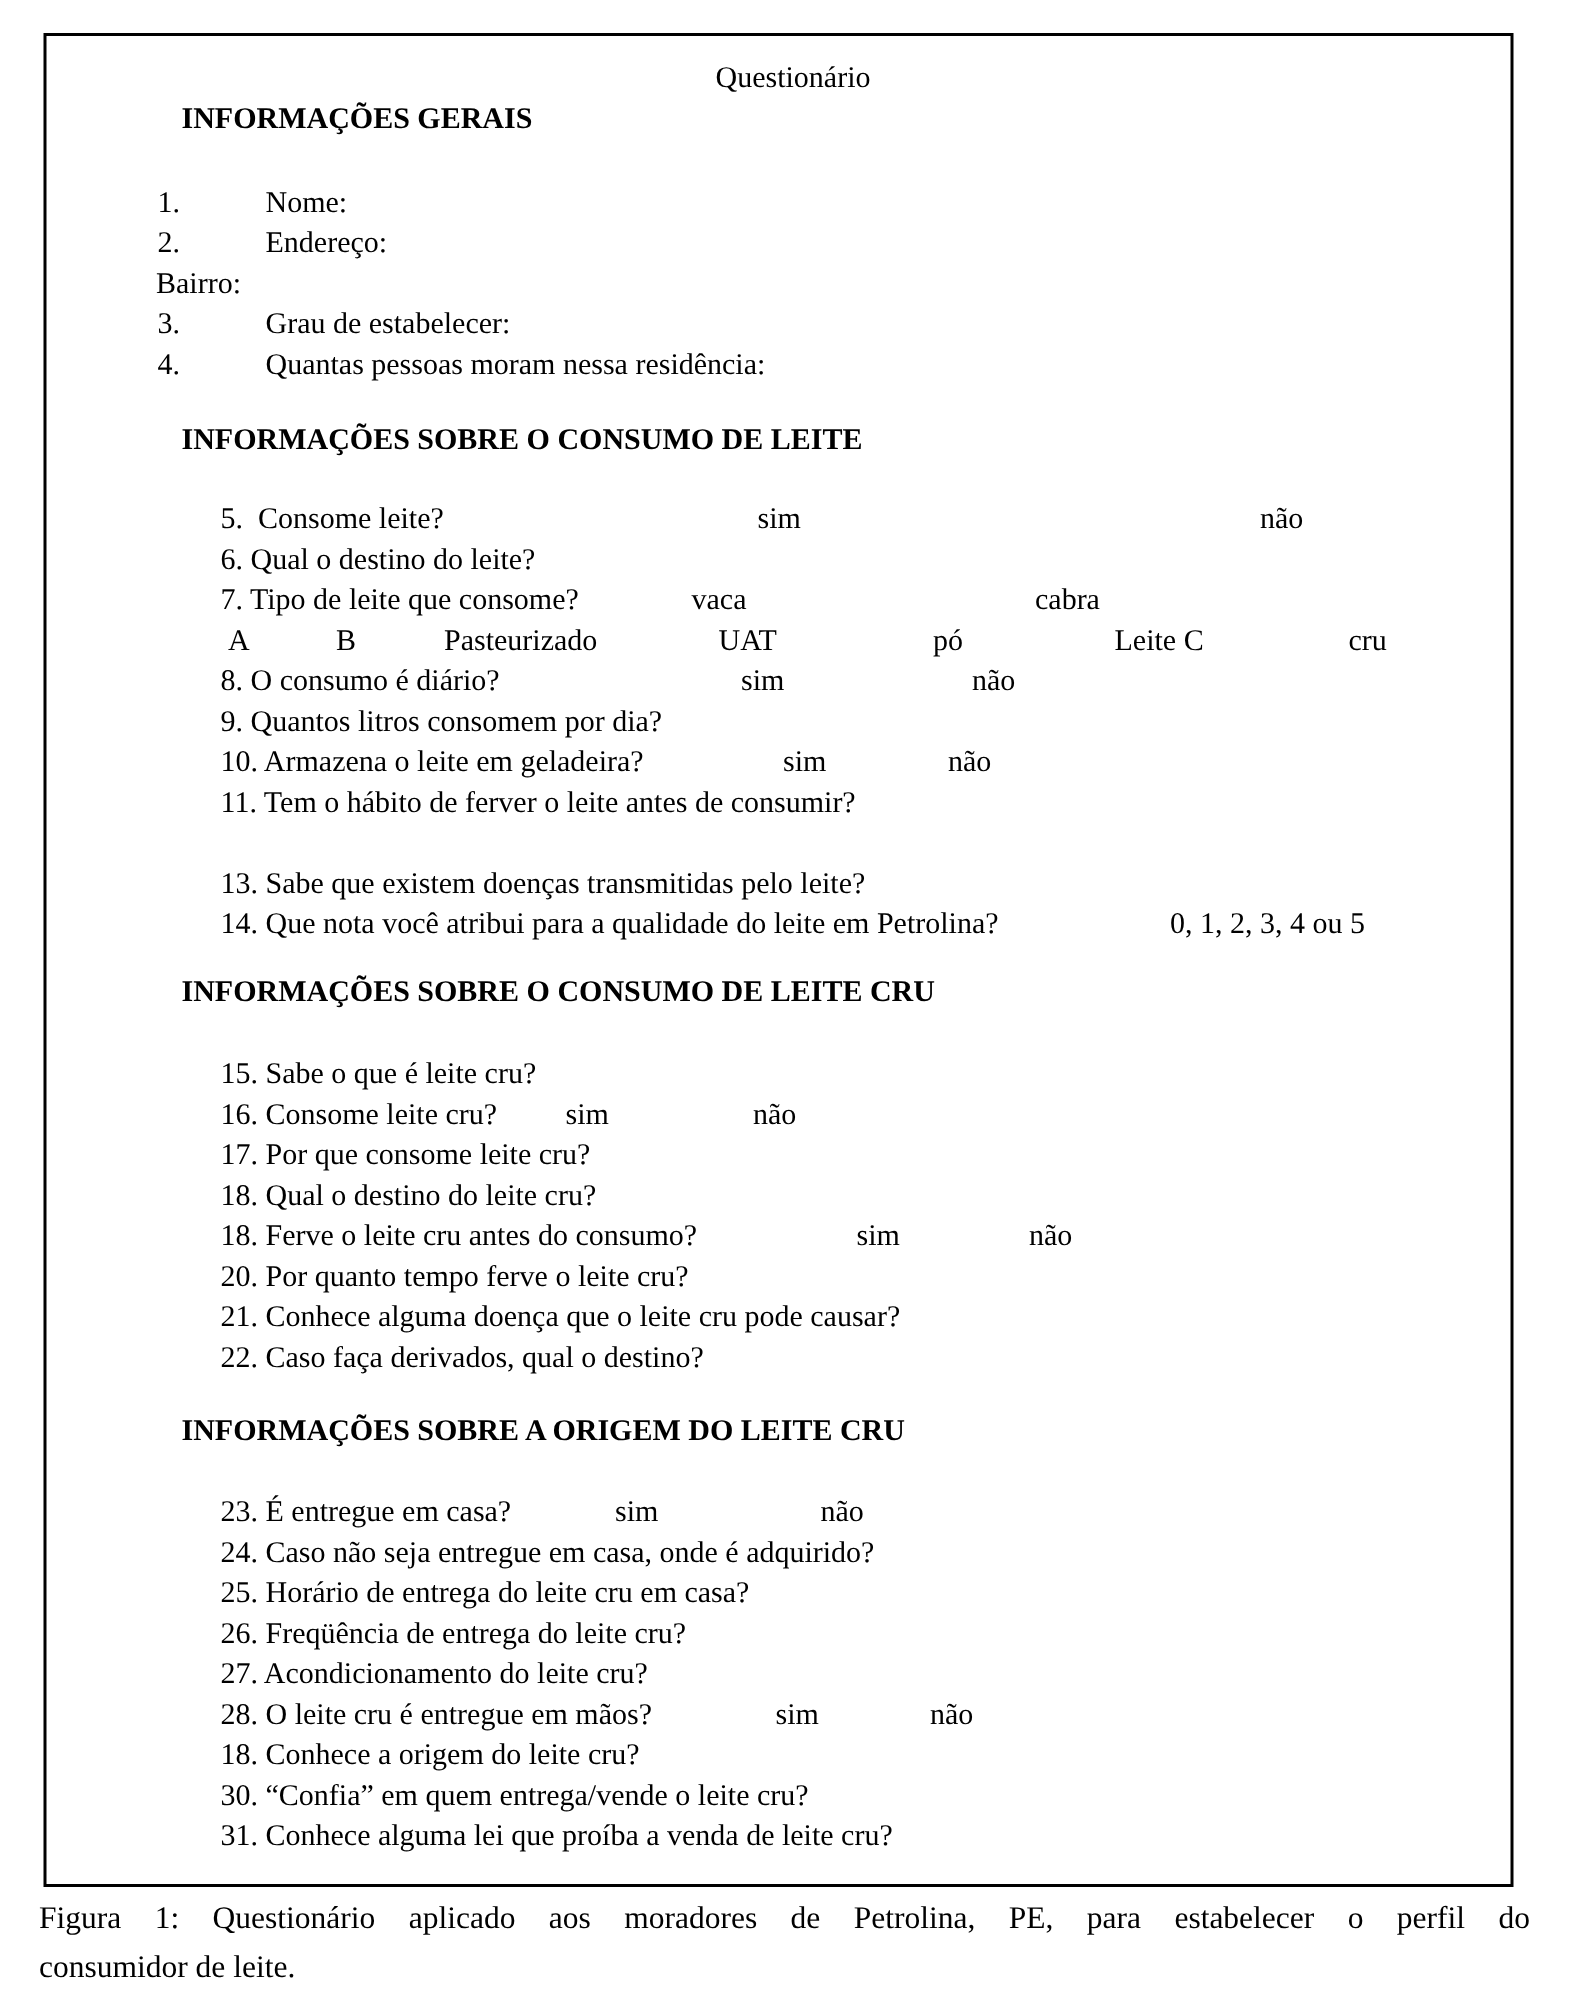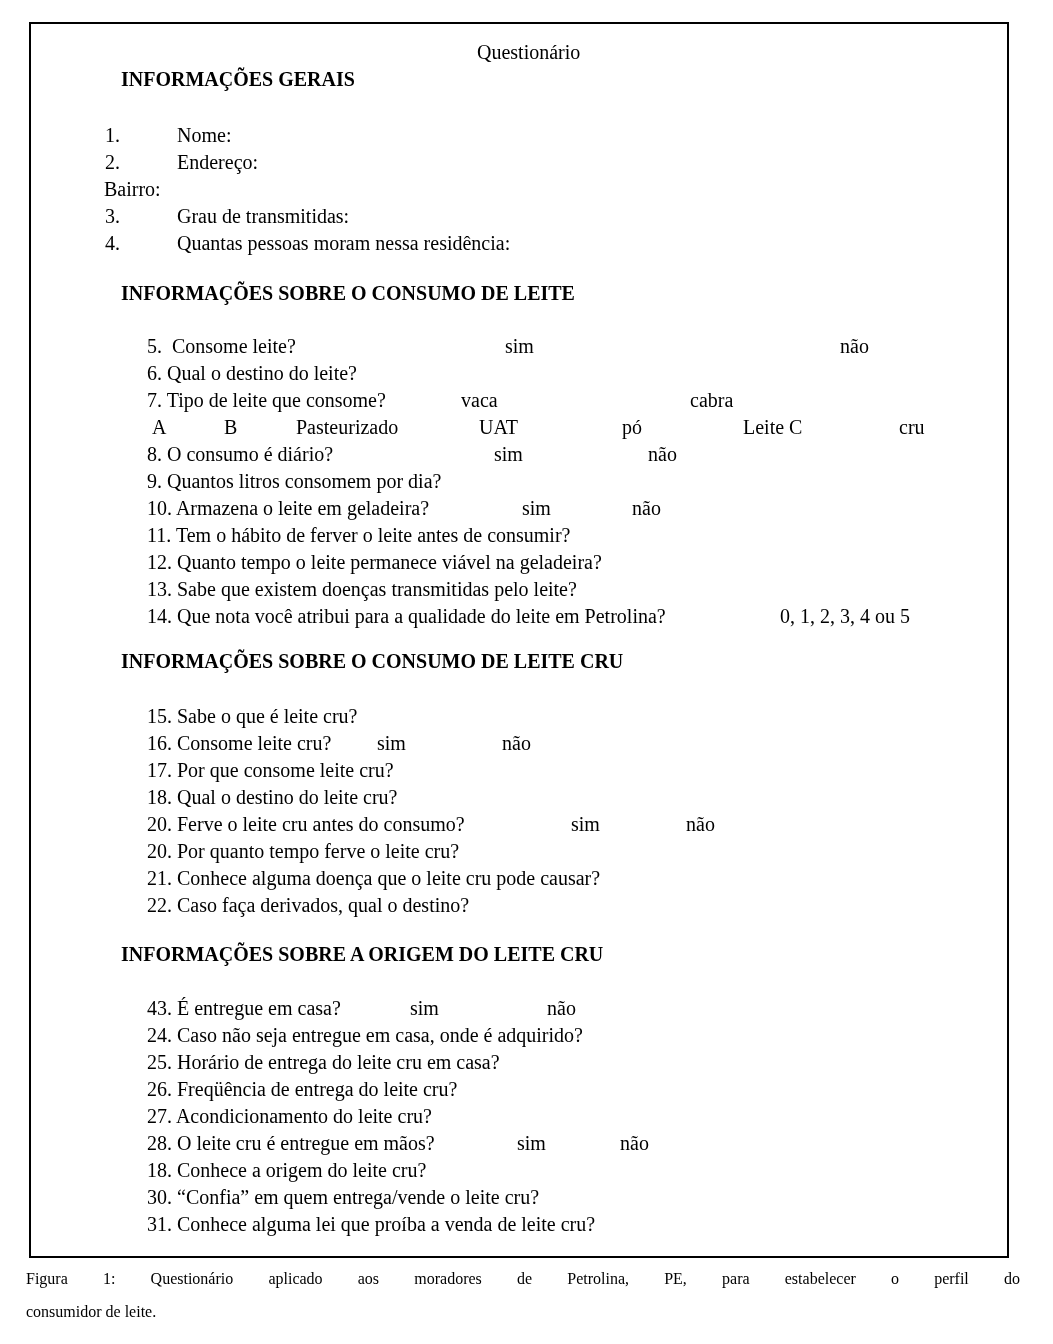--- a/index.html
+++ b/index.html
@@ -17,59 +17,58 @@
     background:#ffffff;
   }
   .line{
     position:absolute;left:0;width:100%;height:27px;
     font-size:20px;line-height:27px;white-space:pre;
   }
   .line.bold{font-weight:bold;}
   .seg{position:absolute;top:0;white-space:pre;}
   .caption{
     position:absolute;left:26px;top:1262px;width:994px;
-    font-size:16px;line-height:33px;
+    font-size:21px;line-height:33px;
   }
   .caption-line1{text-align:justify;text-align-last:justify;}
   .caption-line2{text-align:left;}
 </style>
 </head>
 <body>
 
 <div class="frame" id="frame">
     <div class="line" style="top: 15px;"><span class="seg" style="left: 446px;">Questionário</span></div>
     <div class="line bold" style="top: 42px;"><span class="seg" style="left: 90px;">INFORMAÇÕES GERAIS</span></div>
     <div class="line" style="top: 98px;"><span class="seg" style="left: 74px;">1.</span><span class="seg" style="left: 146px;">Nome:</span></div>
     <div class="line" style="top: 125px;"><span class="seg" style="left: 74px;">2.</span><span class="seg" style="left: 146px;">Endereço:</span></div>
     <div class="line" style="top: 152px;"><span class="seg" style="left: 73px;">Bairro:</span></div>
-    <div class="line" style="top: 179px;"><span class="seg" style="left: 74px;">3.</span><span class="seg" style="left: 146px;">Grau de transmitidas:</span></div>
+    <div class="line" style="top: 179px;"><span class="seg" style="left: 74px;">3.</span><span class="seg" style="left: 146px;">Grau de estabelecer:</span></div>
     <div class="line" style="top: 206px;"><span class="seg" style="left: 74px;">4.</span><span class="seg" style="left: 146px;">Quantas pessoas moram nessa residência:</span></div>
     <div class="line bold" style="top: 256px;"><span class="seg" style="left: 90px;">INFORMAÇÕES SOBRE O CONSUMO DE LEITE</span></div>
     <div class="line" style="top: 309px;"><span class="seg" style="left: 116px;">5.  Consome leite?</span><span class="seg" style="left: 474px;">sim</span><span class="seg" style="left: 809px;">não</span></div>
     <div class="line" style="top: 336px;"><span class="seg" style="left: 116px;">6. Qual o destino do leite?</span></div>
     <div class="line" style="top: 363px;"><span class="seg" style="left: 116px;">7. Tipo de leite que consome?</span><span class="seg" style="left: 430px;">vaca</span><span class="seg" style="left: 659px;">cabra</span></div>
     <div class="line" style="top: 390px;"><span class="seg" style="left: 121px;">A</span><span class="seg" style="left: 193px;">B</span><span class="seg" style="left: 265px;">Pasteurizado</span><span class="seg" style="left: 448px;">UAT</span><span class="seg" style="left: 591px;">pó</span><span class="seg" style="left: 712px;">Leite C</span><span class="seg" style="left: 868px;">cru</span></div>
     <div class="line" style="top: 417px;"><span class="seg" style="left: 116px;">8. O consumo é diário?</span><span class="seg" style="left: 463px;">sim</span><span class="seg" style="left: 617px;">não</span></div>
     <div class="line" style="top: 444px;"><span class="seg" style="left: 116px;">9. Quantos litros consomem por dia?</span></div>
     <div class="line" style="top: 471px;"><span class="seg" style="left: 116px;">10. Armazena o leite em geladeira?</span><span class="seg" style="left: 491px;">sim</span><span class="seg" style="left: 601px;">não</span></div>
     <div class="line" style="top: 498px;"><span class="seg" style="left: 116px;">11. Tem o hábito de ferver o leite antes de consumir?</span></div>
-    <div class="line" style="top: 525px;"><span class="seg" style="left: 116px;">12. Quanto tempo o leite permanece viável na geladeira?</span></div>
     <div class="line" style="top: 552px;"><span class="seg" style="left: 116px;">13. Sabe que existem doenças transmitidas pelo leite?</span></div>
     <div class="line" style="top: 579px;"><span class="seg" style="left: 116px;">14. Que nota você atribui para a qualidade do leite em Petrolina?</span><span class="seg" style="left: 749px;">0, 1, 2, 3, 4 ou 5</span></div>
     <div class="line bold" style="top: 624px; padding-left: 18px;"><span class="seg" style="left: 90px;">INFORMAÇÕES SOBRE O CONSUMO DE LEITE CRU</span></div>
     <div class="line" style="top: 679px;"><span class="seg" style="left: 116px;">15. Sabe o que é leite cru?</span></div>
     <div class="line" style="top: 706px;"><span class="seg" style="left: 116px;">16. Consome leite cru?</span><span class="seg" style="left: 346px;">sim</span><span class="seg" style="left: 471px;">não</span></div>
     <div class="line" style="top: 733px; padding-left: 41px;"><span class="seg" style="left: 116px;">17. Por que consome leite cru?</span></div>
     <div class="line" style="top: 760px;"><span class="seg" style="left: 116px;">18. Qual o destino do leite cru?</span></div>
-    <div class="line" style="top: 787px;"><span class="seg" style="left: 116px;">20. Ferve o leite cru antes do consumo?</span><span class="seg" style="left: 540px;">sim</span><span class="seg" style="left: 655px;">não</span></div>
+    <div class="line" style="top: 787px;"><span class="seg" style="left: 116px;">18. Ferve o leite cru antes do consumo?</span><span class="seg" style="left: 540px;">sim</span><span class="seg" style="left: 655px;">não</span></div>
     <div class="line" style="top: 814px;"><span class="seg" style="left: 116px;">20. Por quanto tempo ferve o leite cru?</span></div>
     <div class="line" style="top: 841px;"><span class="seg" style="left: 116px;">21. Conhece alguma doença que o leite cru pode causar?</span></div>
     <div class="line" style="top: 868px;"><span class="seg" style="left: 116px;">22. Caso faça derivados, qual o destino?</span></div>
     <div class="line bold" style="top: 917px;"><span class="seg" style="left: 90px;">INFORMAÇÕES SOBRE A ORIGEM DO LEITE CRU</span></div>
-    <div class="line" style="top: 971px;"><span class="seg" style="left: 116px;">43. É entregue em casa?</span><span class="seg" style="left: 379px;">sim</span><span class="seg" style="left: 516px;">não</span></div>
+    <div class="line" style="top: 971px;"><span class="seg" style="left: 116px;">23. É entregue em casa?</span><span class="seg" style="left: 379px;">sim</span><span class="seg" style="left: 516px;">não</span></div>
     <div class="line" style="top: 998px;"><span class="seg" style="left: 116px;">24. Caso não seja entregue em casa, onde é adquirido?</span></div>
     <div class="line" style="top: 1025px;"><span class="seg" style="left: 116px;">25. Horário de entrega do leite cru em casa?</span></div>
     <div class="line" style="top: 1052px;"><span class="seg" style="left: 116px;">26. Freqüência de entrega do leite cru?</span></div>
     <div class="line" style="top: 1079px;"><span class="seg" style="left: 116px;">27. Acondicionamento do leite cru?</span></div>
     <div class="line" style="top: 1106px;"><span class="seg" style="left: 116px; text-align: right;">28. O leite cru é entregue em mãos?</span><span class="seg" style="left: 486px;">sim</span><span class="seg" style="left: 589px;">não</span></div>
     <div class="line" style="top: 1133px;"><span class="seg" style="left: 116px;">18. Conhece a origem do leite cru?</span></div>
     <div class="line" style="top: 1160px;"><span class="seg" style="left: 116px;">30. “Confia” em quem entrega/vende o leite cru?</span></div>
     <div class="line" style="top: 1187px;"><span class="seg" style="left: 116px;">31. Conhece alguma lei que proíba a venda de leite cru?</span></div>
   </div>
 

